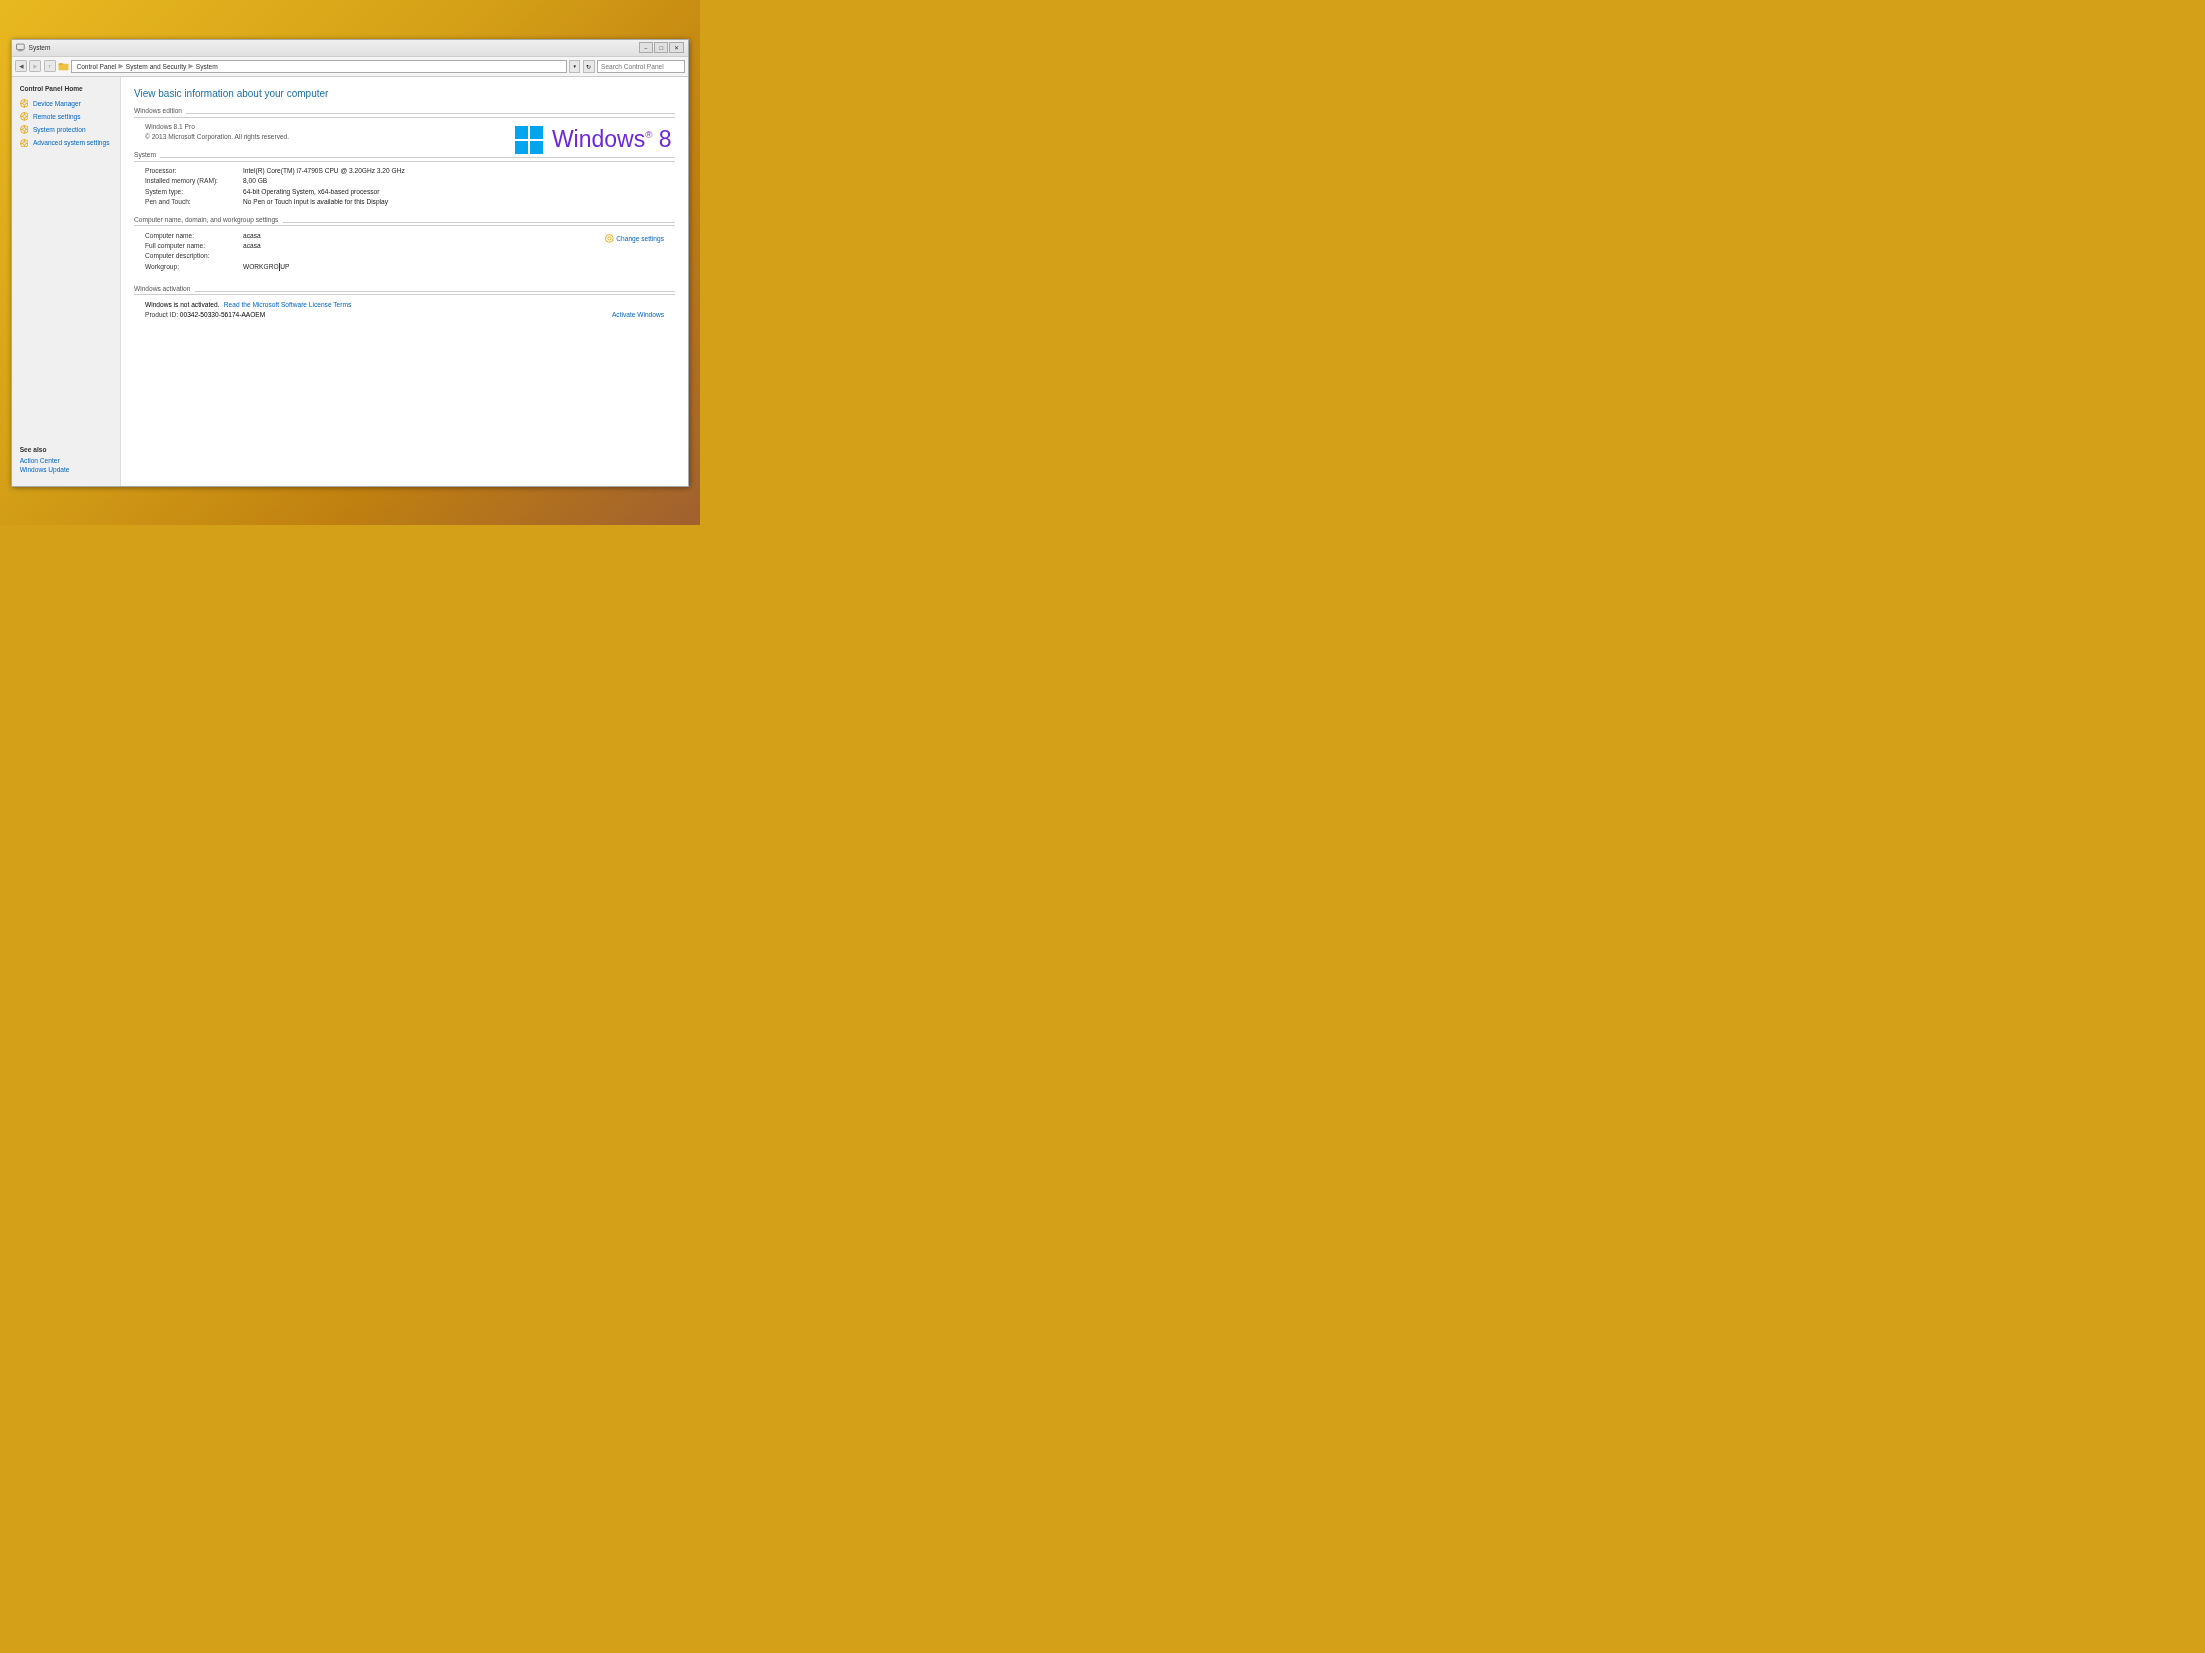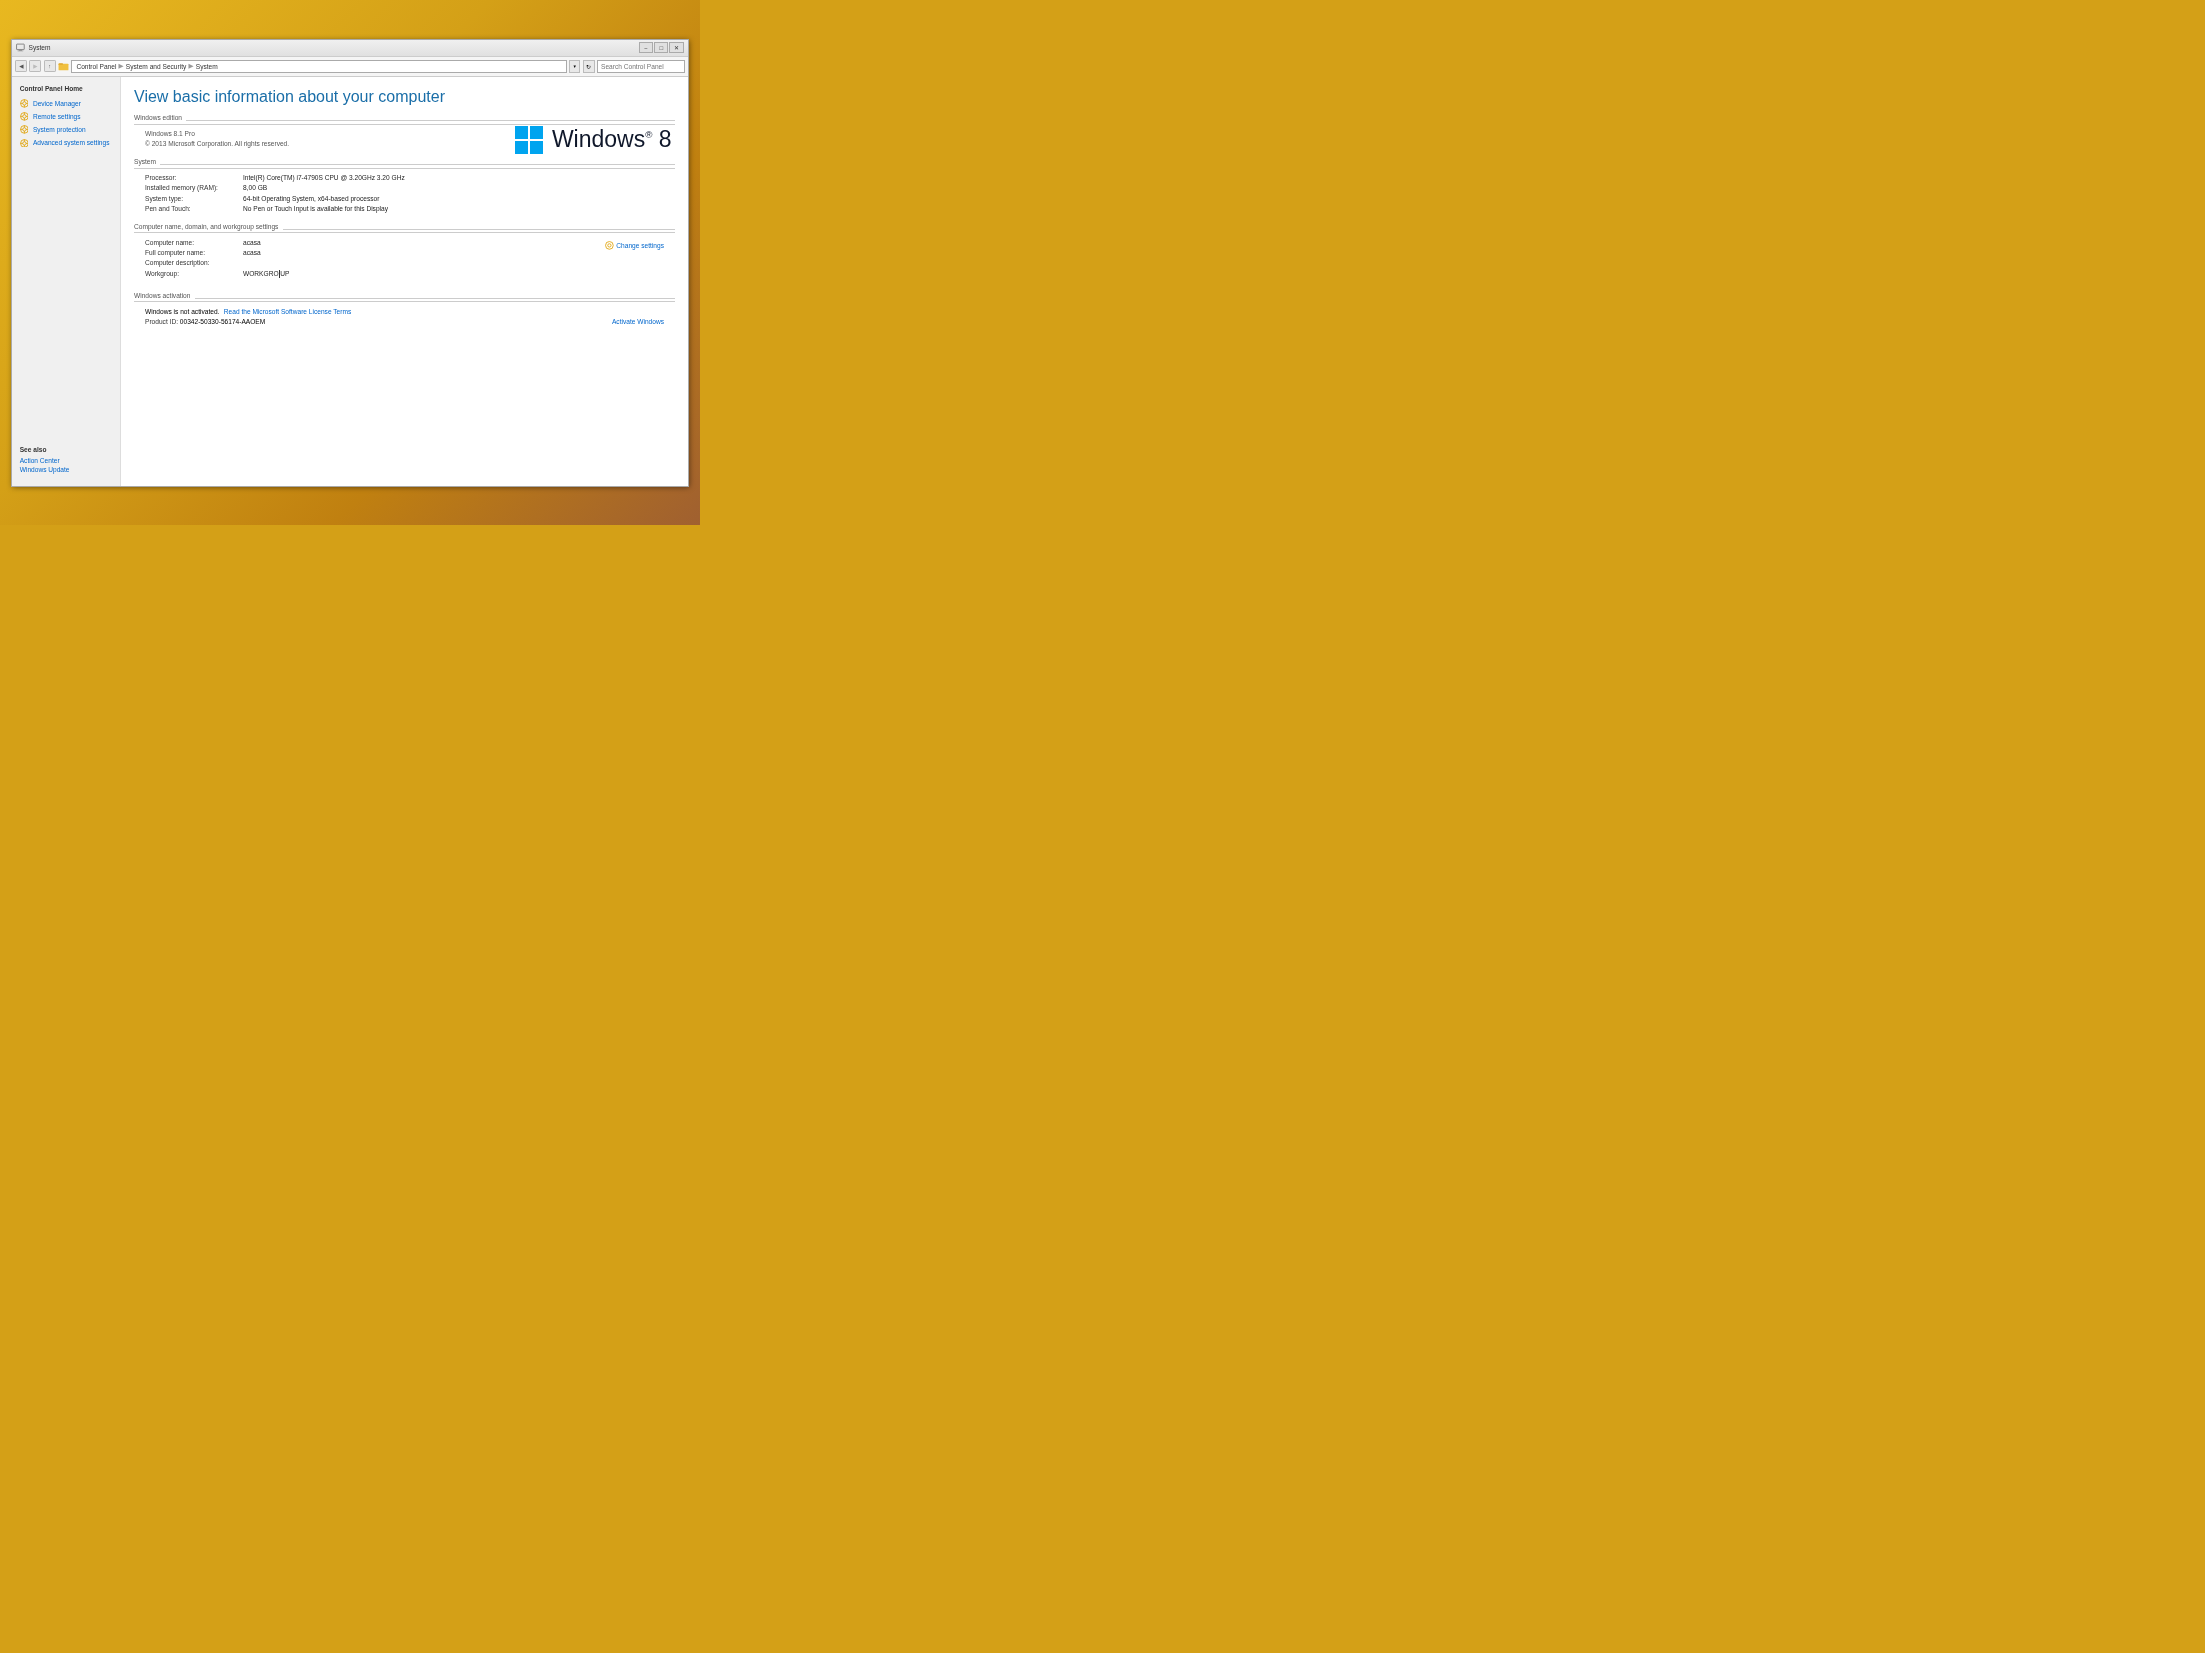--- a/index.html
+++ b/index.html
@@ -219,21 +219,21 @@
 
     
     .content {
       flex: 1;
       background: #fff;
       overflow-y: auto;
       padding: 11px 13px;
     }
 
     .page-title {
-      font-size: 16px;
+      font-size: 10px;
       font-weight: 300;
       color: #1a6ea8;
       margin-bottom: 8.8px;
     }
 
     .section {
       margin-bottom: 11px;
     }
     .section-header {
       font-size: 6.6px;
@@ -293,21 +293,21 @@
       gap: 1.6px;
       width: 28.4px;
       height: 28.4px;
     }
     .win8-square {
       background: #00a4ef;
     }
     .win8-text {
       font-size: 23px;
       font-weight: 200;
-      color: #0f172a;
+      color: #6d28d9;
       font-family: 'Segoe UI Light', 'Segoe UI', Arial, sans-serif;
       text-align: center;
     }
 
     .workgroup-cursor {
       display: inline-block;
       width: 1.1px;
       height: 7.7px;
       background: #333;
       vertical-align: middle;

